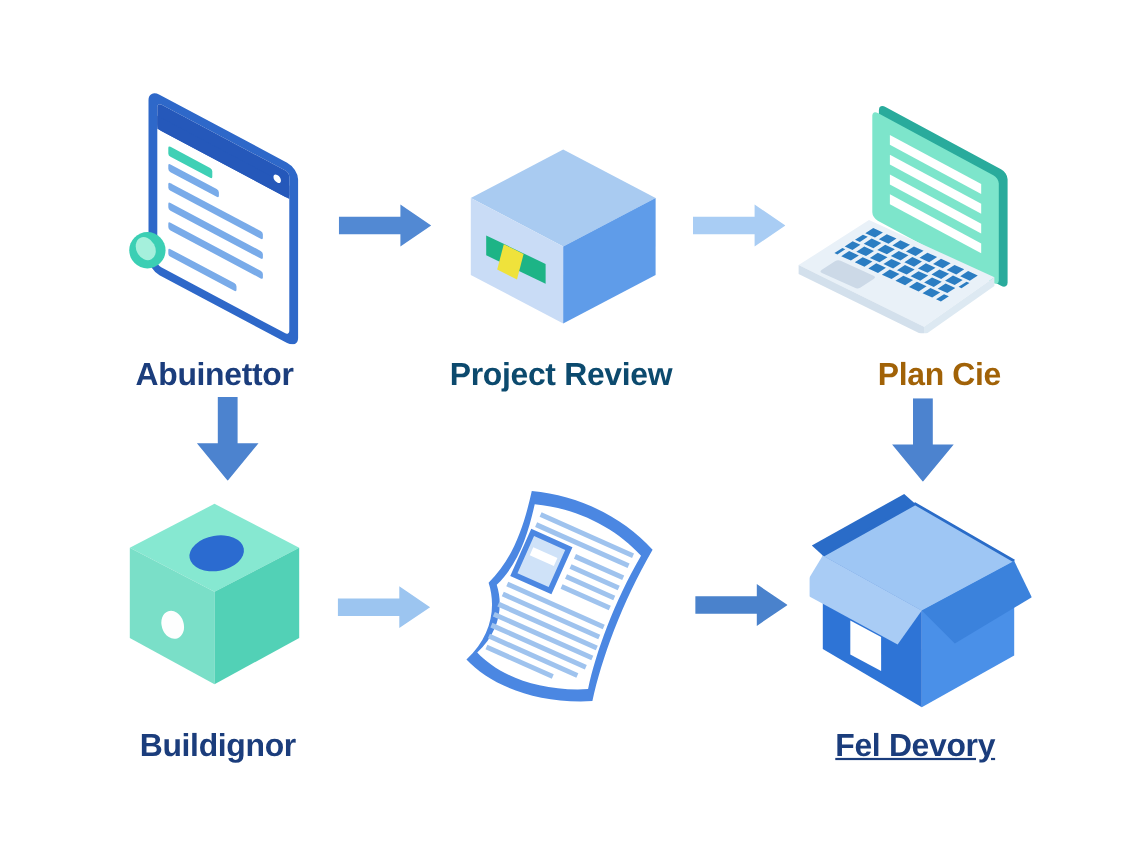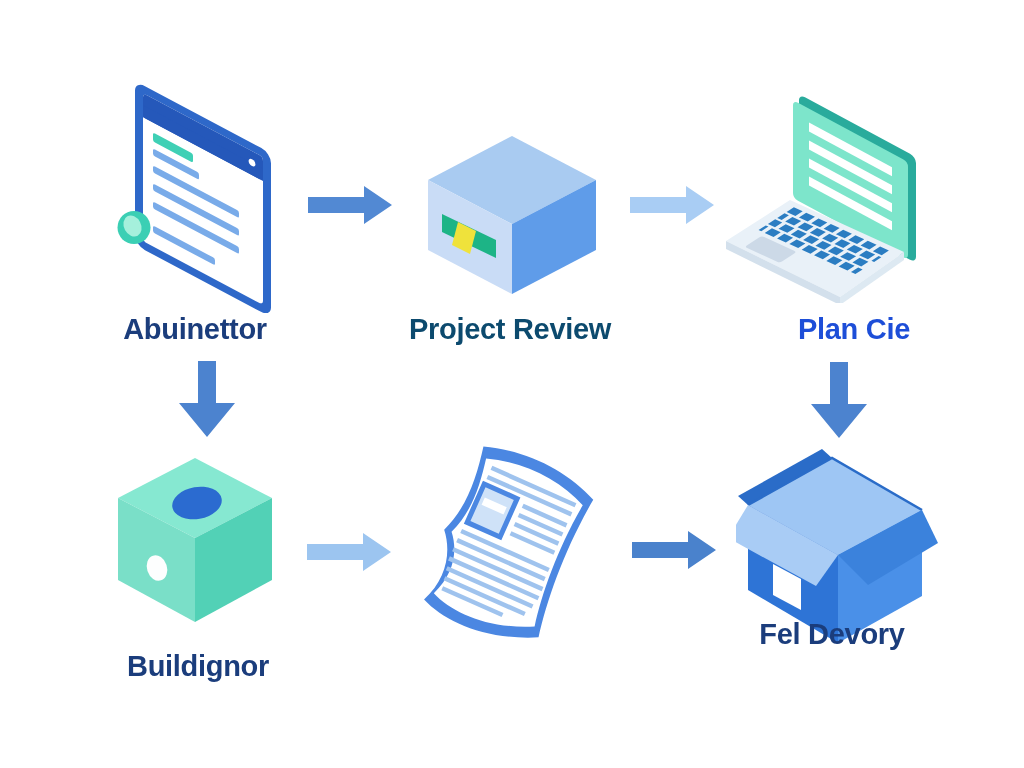--- a/index.html
+++ b/index.html
@@ -1,26 +1,26 @@
 <!DOCTYPE html>
 <html><head>
 <meta charset="utf-8">
 <style>
   html,body{margin:0;padding:0;background:#ffffff;}
   .stage{position:relative;width:1024px;height:768px;background:#ffffff;overflow:hidden;
          font-family:"Liberation Sans",sans-serif;}
   .abs{position:absolute;}
   .node-label{position:absolute;width:260px;text-align:center;
               font-weight:700;font-size:29px;letter-spacing:-0.3px;
-              font-family:"Liberation Sans",sans-serif;}
+              font-family:"Liberation Sans",sans-serif;margin-top:12px;}
   .lbl-window{left:65px;top:313px;}
   .lbl-cube{left:380px;top:313px;}
   .lbl-laptop{left:724px;top:313px;}
   .lbl-teal{left:68px;top:650px;}
-  .lbl-box{left:702px;top:618px;}
+  .lbl-box{left:702px;top:650px;text-decoration:underline;}
   .icon-window{left:112px;top:78px;}
   .arrow-r1a1{left:308px;top:185px;}
   .icon-cube-blue{left:426px;top:134px;}
   .arrow-r1a2{left:630px;top:185px;}
   .icon-laptop{left:725px;top:88px;}
   .arrow-down-left{left:176px;top:361px;}
   .arrow-down-right{left:808px;top:362px;}
   .icon-cube-teal{left:116px;top:455px;}
   .arrow-r2a1{left:307px;top:532px;}
   .icon-document{left:400px;top:438px;}
@@ -84,21 +84,21 @@
       <line x1="8" y1="8" x2="118" y2="8" stroke="#2b7dc2" stroke-width="8.5" stroke-dasharray="10 4"></line>
       <line x1="8" y1="19" x2="118" y2="19" stroke="#2b7dc2" stroke-width="8.5" stroke-dasharray="10 4" stroke-dashoffset="5"></line>
       <line x1="8" y1="30" x2="118" y2="30" stroke="#2b7dc2" stroke-width="8.5" stroke-dasharray="10 4" stroke-dashoffset="2"></line>
       <line x1="8" y1="41" x2="118" y2="41" stroke="#2b7dc2" stroke-width="8.5" stroke-dasharray="10 4" stroke-dashoffset="7"></line>
       <rect x="16" y="50" width="40" height="20" rx="3" fill="#ccd9e7"></rect>
     </g>
   </svg>
 
   <div class="node-label lbl-window" style="color:#1b3d7c">Abuinettor</div>
   <div class="node-label lbl-cube" style="color:#0c4a6e">Project Review</div>
-  <div class="node-label lbl-laptop" style="color:#1d4ed8">Plan Cie</div>
+  <div class="node-label lbl-laptop" style="color:#a16207">Plan Cie</div>
 
   <svg class="abs arrow-down-left" width="62" height="76" viewBox="0 0 62 76">
     <polygon points="22,0 40,0 40,42 59,42 31,76 3,42 22,42" fill="#4c83cf"></polygon>
   </svg>
   <svg class="abs arrow-down-right" width="62" height="76" viewBox="0 0 62 76">
     <polygon points="22,0 40,0 40,42 59,42 31,76 3,42 22,42" fill="#4c83cf"></polygon>
   </svg>
 
   <svg class="abs icon-cube-teal" width="164" height="172" viewBox="0 0 164 172">
     <polygon points="79,3 156,43 79,83 2,43" fill="#86e8d1"></polygon>

